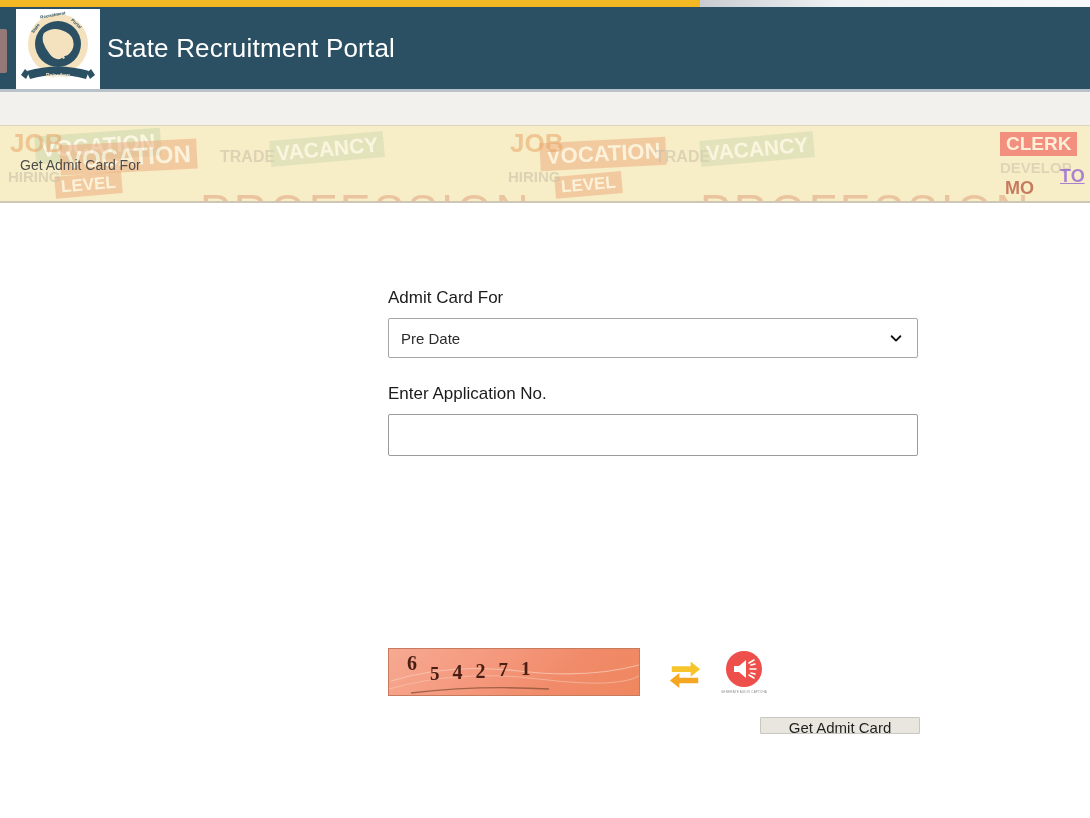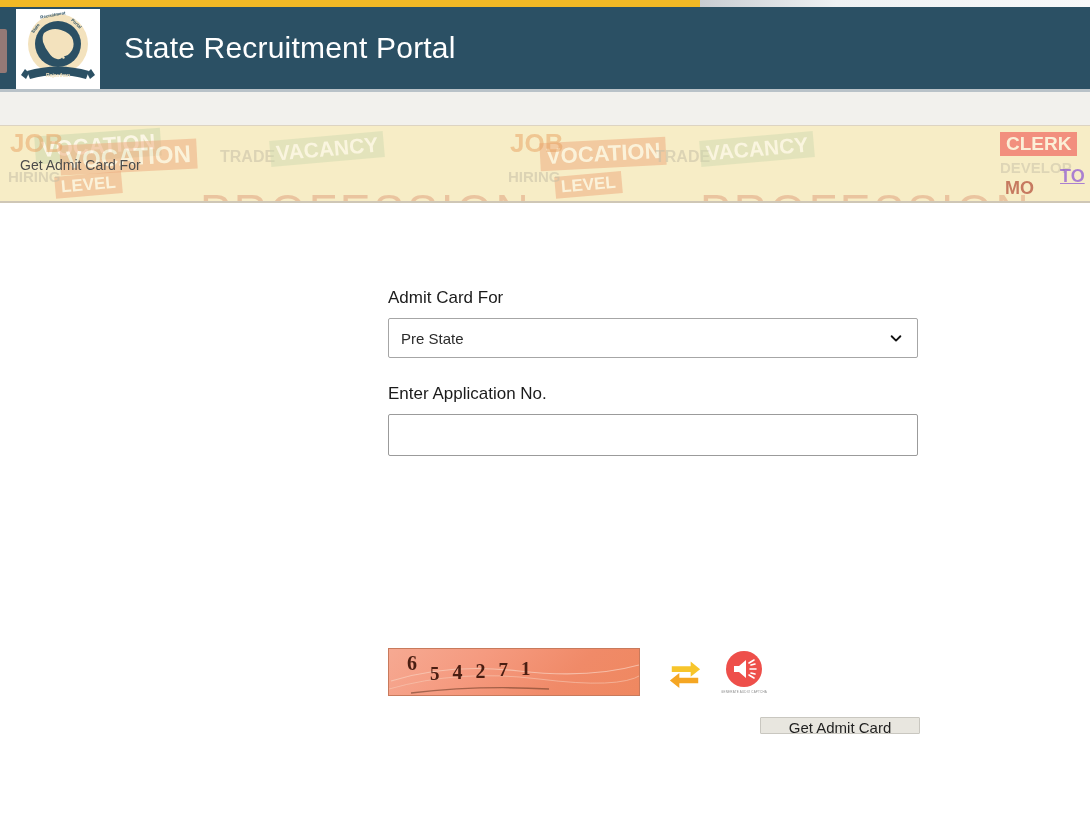--- a/index.html
+++ b/index.html
@@ -30,23 +30,23 @@
   .header-edge-chip {
     position: absolute; left: 0; top: 22px; width: 7px; height: 44px;
     background: #9a7b77; border-radius: 0 2px 2px 0; opacity: .95;
   }
   .logo-box {
     position: absolute; left: 16px; top: 2px; width: 84px; height: 80px;
     background: #ffffff; display: flex; align-items: center; justify-content: center;
   }
   .logo-svg { display: block; }
   .header-title {
-    position: absolute; left: 124px; top: 0; height: 82px;
+    position: absolute; left: 107px; top: 0; height: 82px;
     display: flex; align-items: center;
-    color: #ffffff; font-size: 30px; font-weight: 400; letter-spacing: .2px;
+    color: #ffffff; font-size: 26px; font-weight: 400; letter-spacing: .2px;
   }
   .header-bottom-line {
     position: absolute; left: 0; top: 89px; width: 1090px; height: 3px;
     background: #b9c2c8;
   }
 
   
   .gap-band {
     position: absolute; left: 0; top: 92px; width: 1090px; height: 33px;
     background: #f2f1ed;
@@ -215,21 +215,21 @@
       <span class="bw" style="left:510px; top:2px; font-size:26px; color:#e8a05f; opacity:.5;">JOB</span>
     </div>
     <div class="banner-title">Get Admit Card For</div>
   </div>
 
   <div class="form-wrap">
 
     <div class="field">
       <label class="field-label">Admit Card For</label>
       <div class="ctl select-ctl">
-        <span>Pre State</span>
+        <span>Pre Date</span>
         <svg class="chevron" viewBox="0 0 16 16">
           <path d="M3 6 L8 11 L13 6" stroke="#111" stroke-width="2.1" fill="none" stroke-linecap="round" stroke-linejoin="round"></path>
         </svg>
       </div>
     </div>
 
     <div class="field">
       <label class="field-label">Enter Application No.</label>
       <input class="ctl input-ctl" type="text" placeholder="" style="">
     </div>

